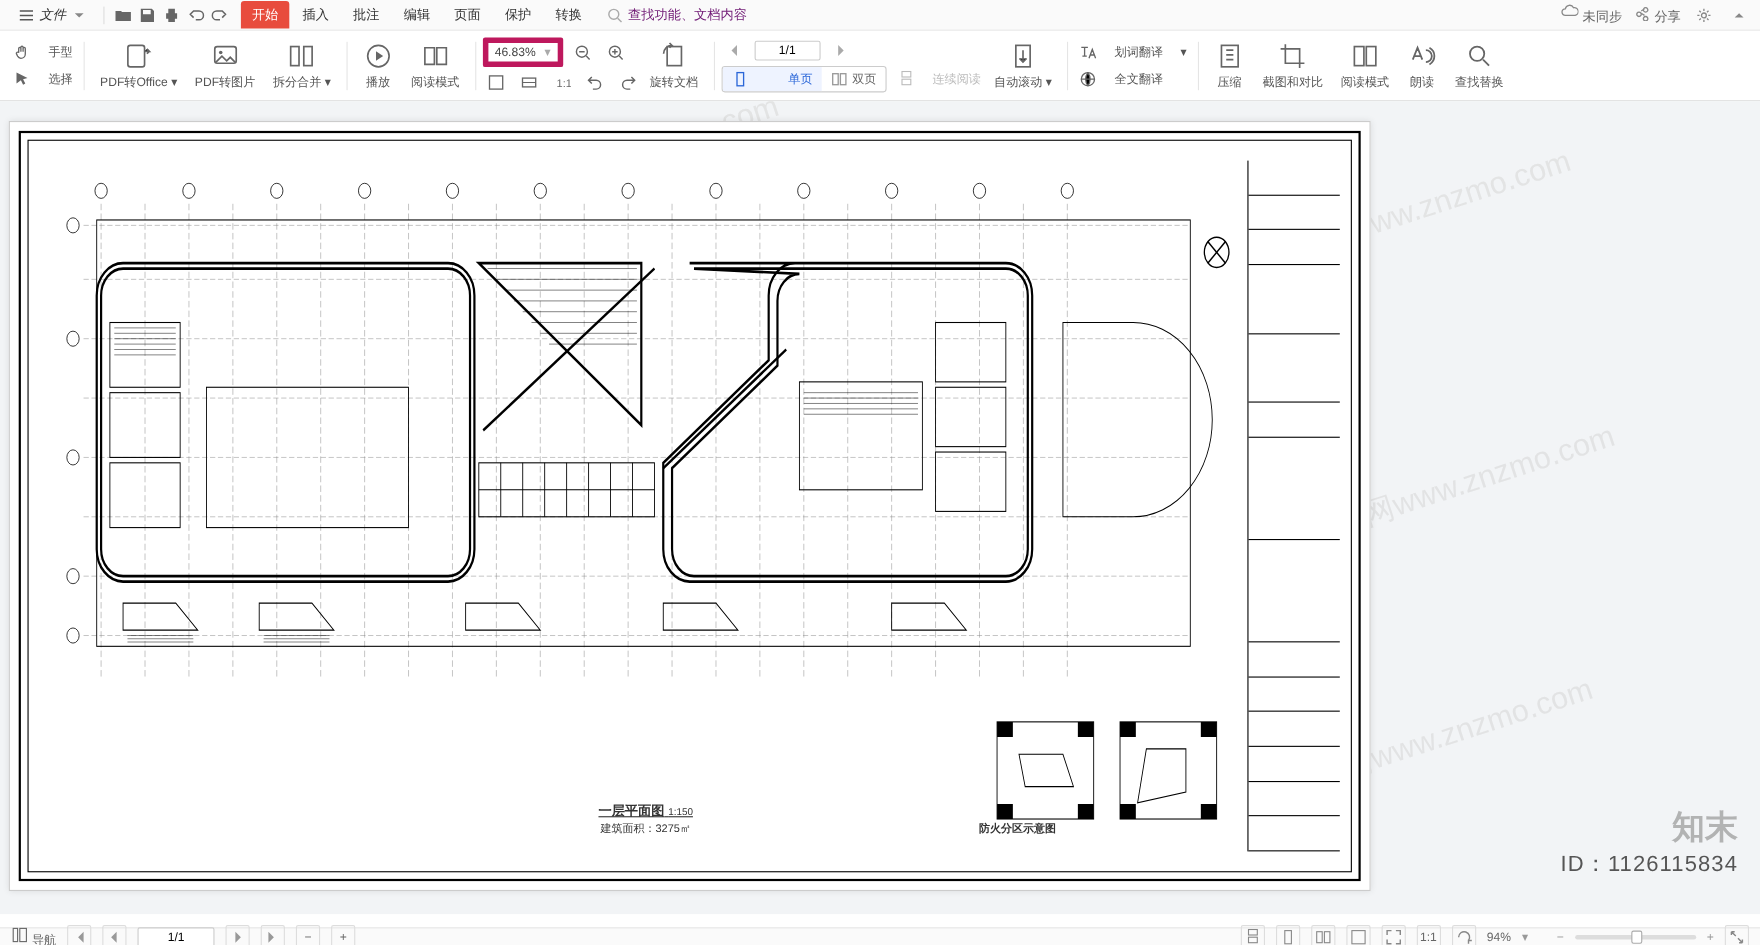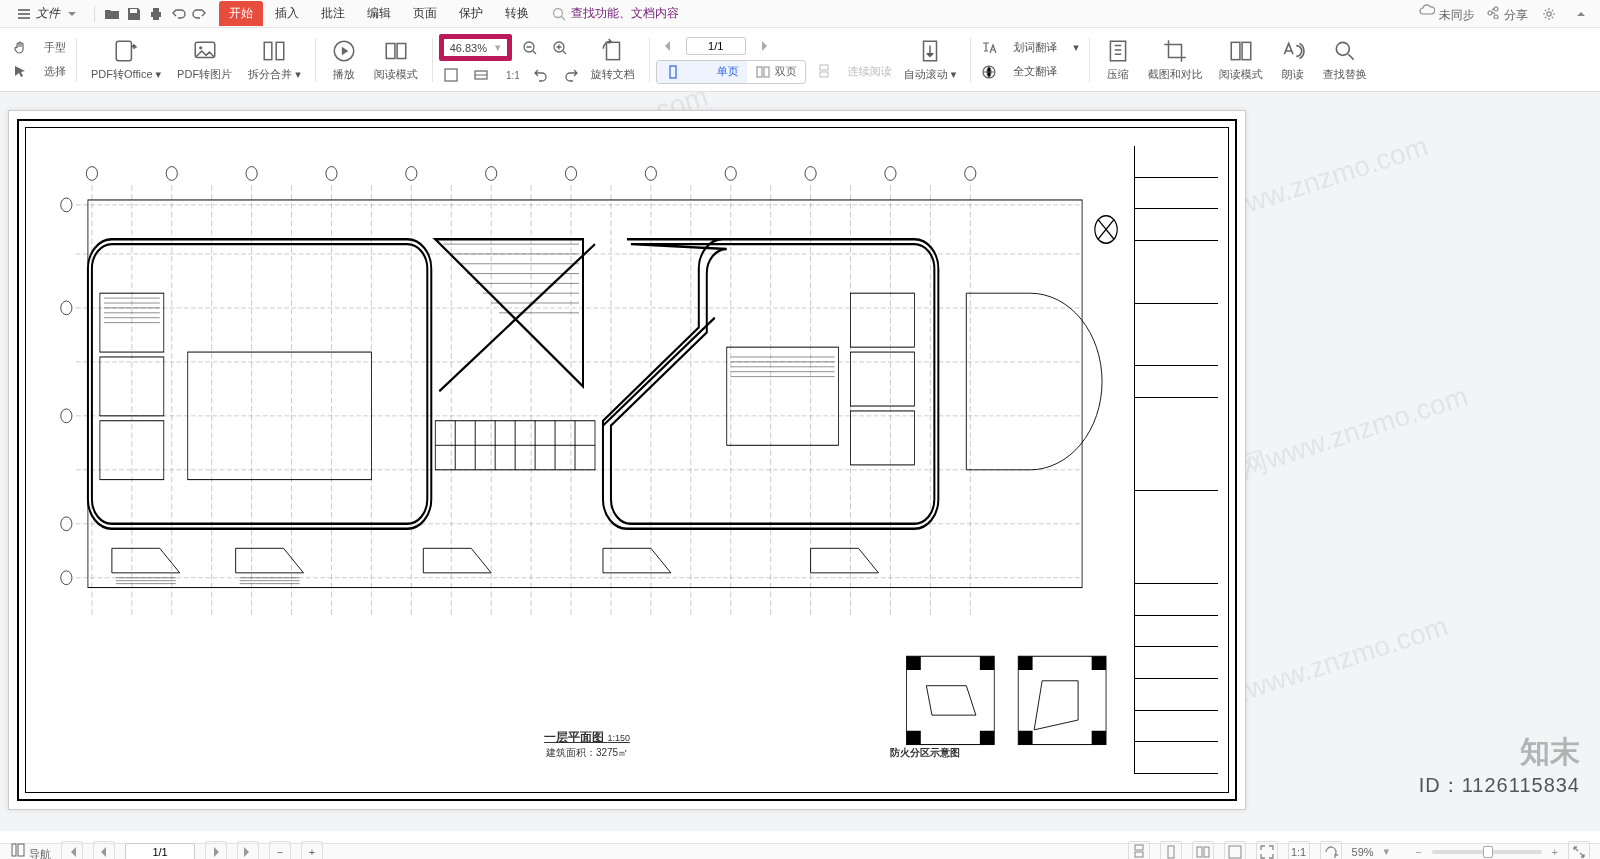--- a/index.html
+++ b/index.html
@@ -672,21 +672,21 @@
       <svg class="icon" viewBox="0 0 16 16">
         <path fill="none" stroke="#888" stroke-width="1.3" d="M2 6V2h4M14 6V2h-4M2 10v4h4M14 10v4h-4"></path>
       </svg>
     </div>
   <div class="sbtn">1:1</div>
   <div class="sbtn">
       <svg class="icon" viewBox="0 0 16 16">
         <path fill="none" stroke="#888" stroke-width="1.3" d="M3 8a5 5 0 119 3M12 14v-3h3"></path>
       </svg>
     </div>
-  <span>59%</span>
+  <span>94%</span>
   <span style="color:#999">▾</span>
   <div style="width:6px"></div>
   <span style="color:#999;cursor:pointer">−</span>
   <div class="slider">
       <div class="knob"></div>
     </div>
   <span style="color:#999;cursor:pointer">+</span>
   <div class="sbtn">
       <svg class="icon" viewBox="0 0 16 16">
         <path fill="none" stroke="#888" stroke-width="1.3" d="M3 3l4 4M3 3v3M3 3h3M13 13l-4-4M13 13v-3M13 13h-3"></path>

